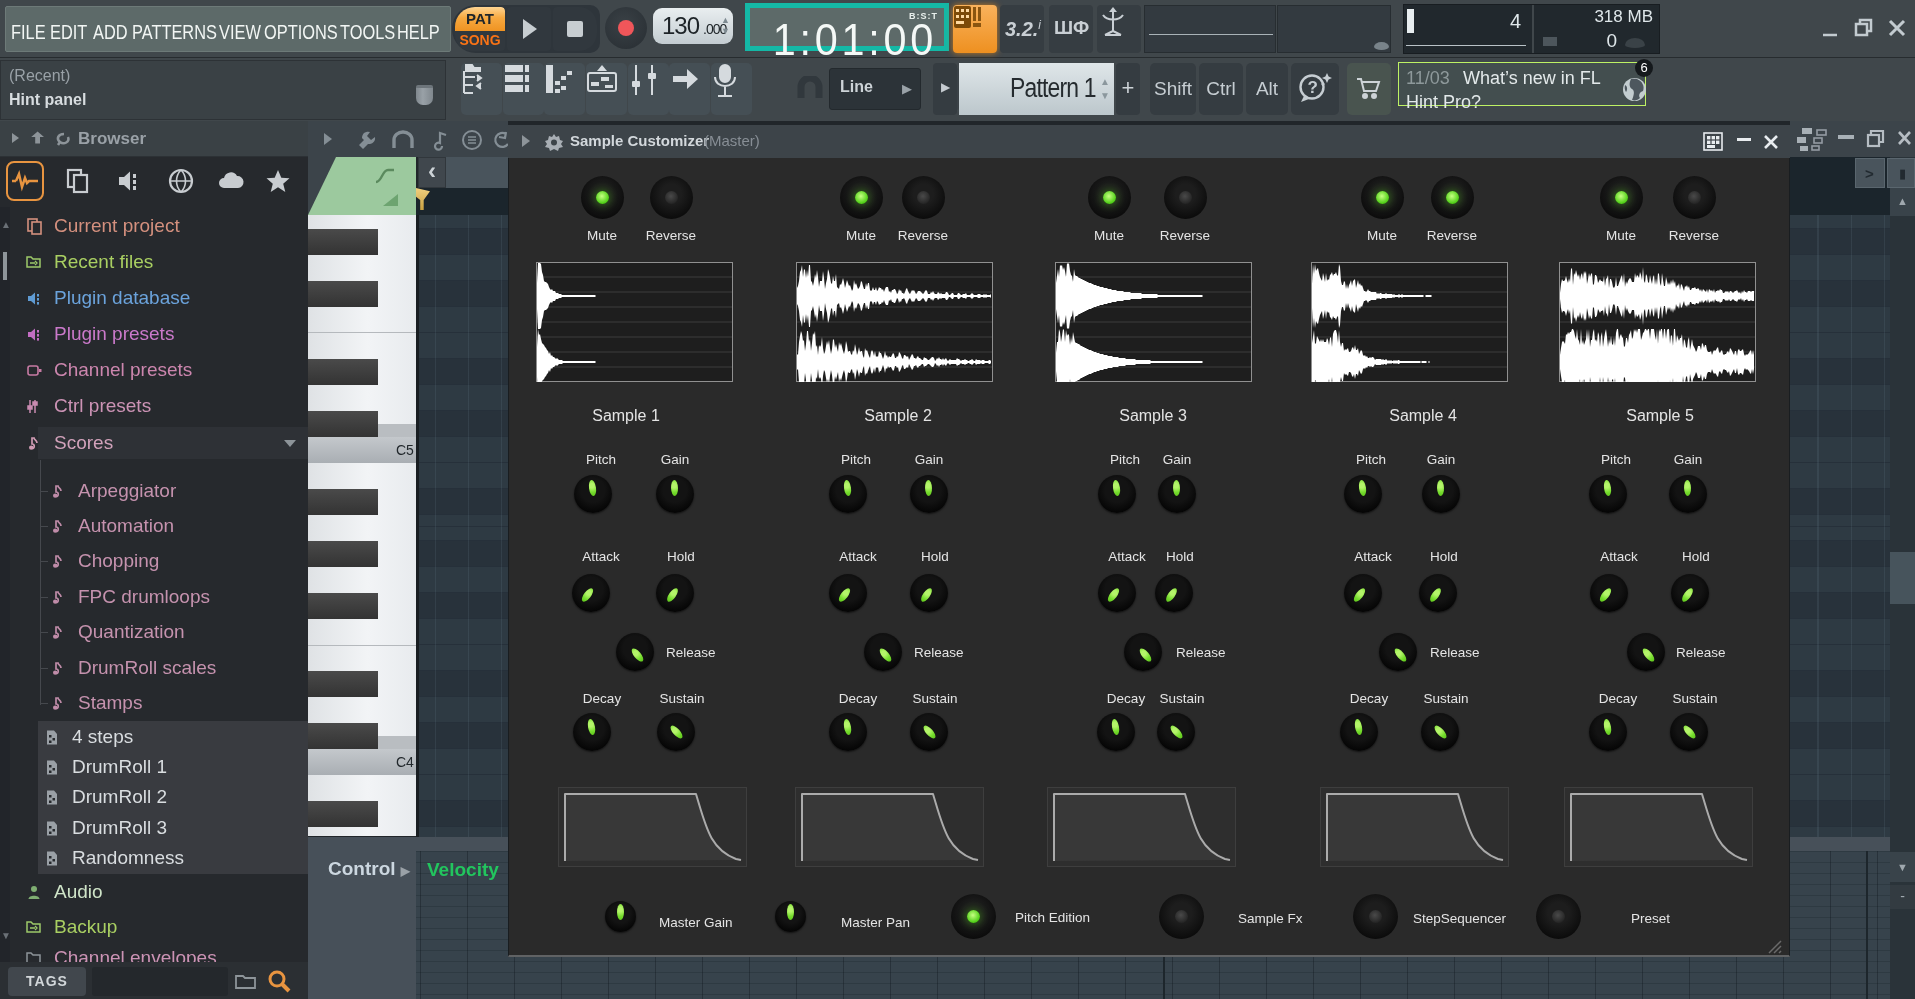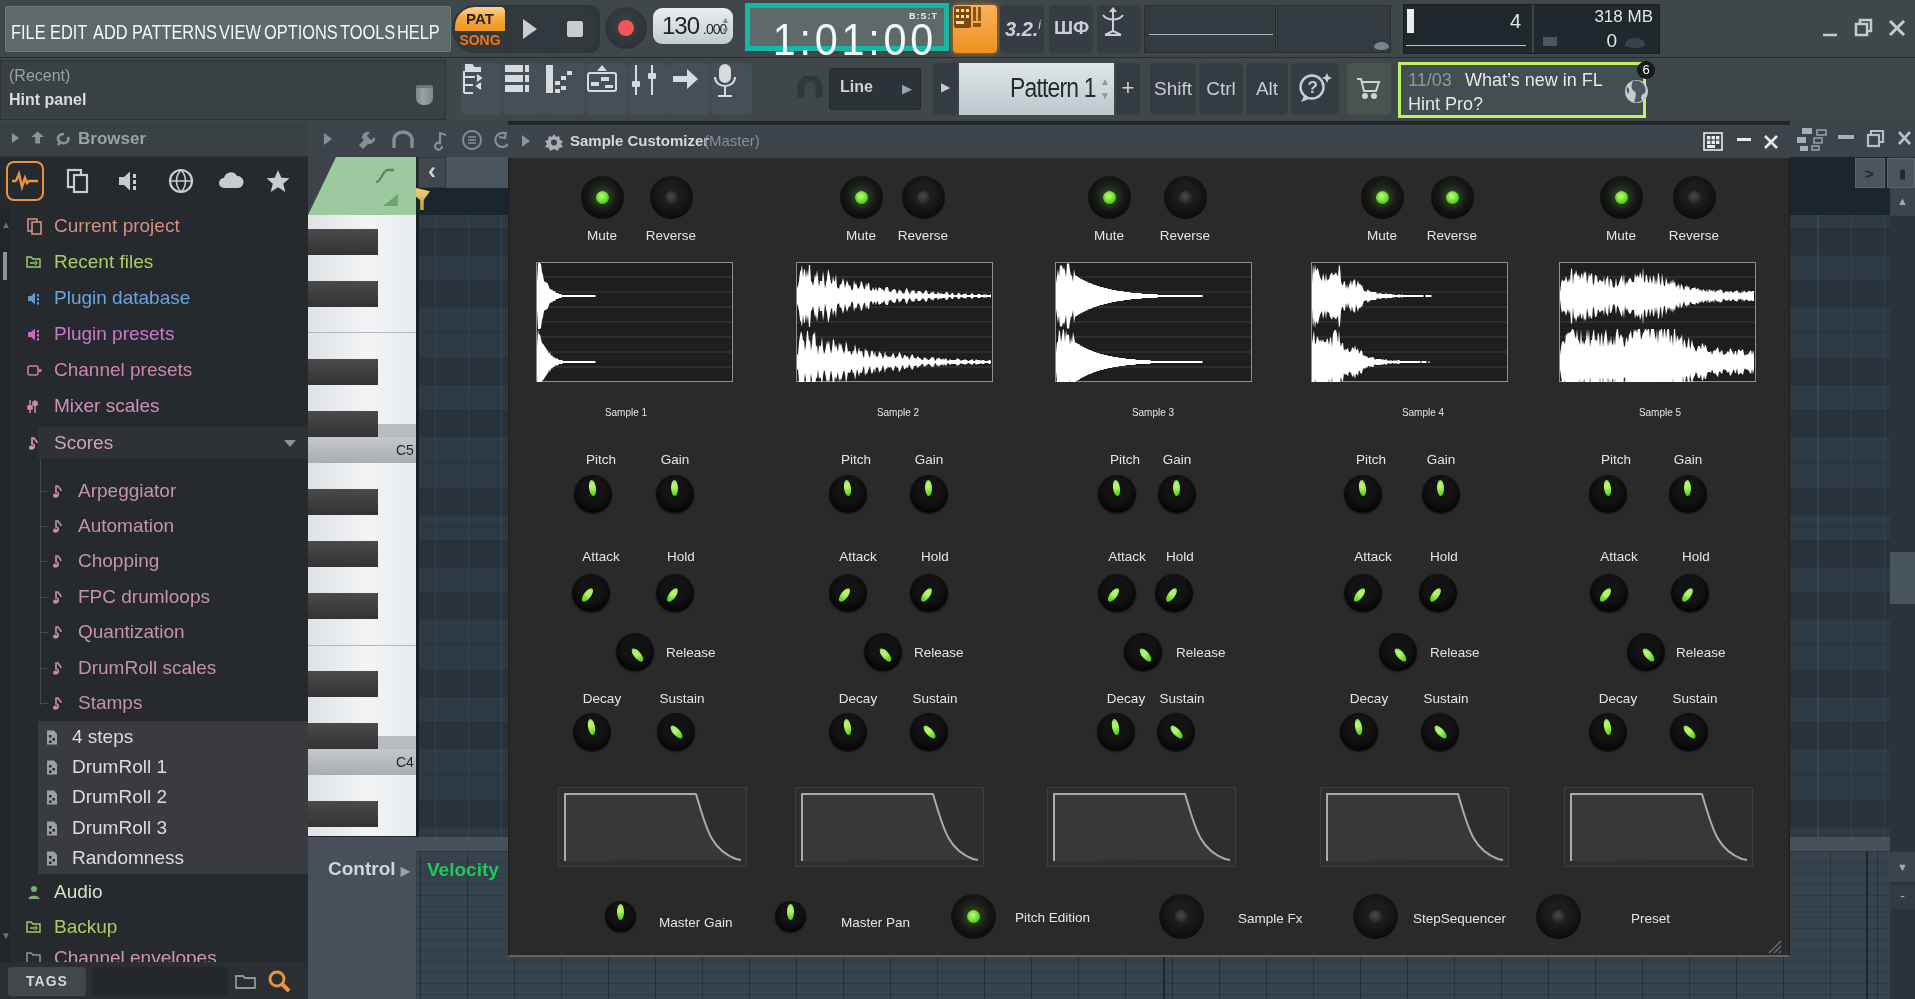--- a/index.html
+++ b/index.html
@@ -52,21 +52,21 @@
 #line{left:829px;top:68px;width:92px;height:42px;background:#2c3338;border:1px solid #23292d;border-radius:3px;}
 #line .lt{position:absolute;left:10px;top:9px;color:#cdd3d7;font-size:16px;font-weight:700;}
 #line .la{position:absolute;right:8px;top:12px;color:#9aa2a8;font-size:13px;}
 #arr2{left:942px;top:68px;width:17px;height:42px;background:#3b4247;border-radius:3px;}
 #patnav{left:933px;top:63px;width:24px;height:52px;background:#353c41;border-radius:4px;}
 #patbox{left:959px;top:63px;width:155px;height:52px;background:linear-gradient(#dfe6e9,#bcc7cc);}
 #patbox .pt{position:absolute;right:18px;top:10px;font-size:27px;color:#252b2f;letter-spacing:-1px;transform:scaleX(0.85);transform-origin:right center;white-space:nowrap;}
 #patbox .sp{position:absolute;right:4px;top:12px;color:#8b979d;font-size:10px;line-height:14px;}
 #plus{left:1116px;top:63px;width:24px;height:52px;background:#353c41;border-radius:4px;color:#cdd3d7;font-size:22px;text-align:center;line-height:50px;}
 .kbtn{position:absolute;top:63px;height:52px;background:#353c41;border-radius:5px;color:#c6cdd2;font-size:19px;text-align:center;line-height:52px;}
-#newsp{left:1398px;top:62px;width:248px;height:56px;background:#434e4f;border:3px solid #bef264;}
+#newsp{left:1398px;top:62px;width:248px;height:44px;background:#434e4f;border:1px solid #bef264;}
 #newsp .d{position:absolute;left:7px;top:5px;color:#8e999b;font-size:18px;}
 #newsp .w1{position:absolute;left:64px;top:5px;color:#e3e9ea;font-size:18px;}
 #newsp .w2{position:absolute;left:7px;top:29px;color:#e3e9ea;font-size:18px;}
 
 #bhead{left:0;top:121px;width:308px;height:36px;background:#3a4145;border-bottom:1px solid #2c3135;}
 #btabs{left:0;top:157px;width:308px;height:50px;background:#26292d;}
 #blist{left:0;top:207px;width:308px;height:755px;background:#26292d;}
 #btags{left:0;top:962px;width:308px;height:37px;background:#2b2f33;}
 #tagsbtn{left:8px;top:5px;width:78px;height:29px;background:#41474d;border-radius:4px;color:#d2d7da;font-size:14px;font-weight:700;text-align:center;line-height:29px;letter-spacing:1px;}
 
@@ -96,21 +96,21 @@
 #plugtitle{left:508px;top:125px;width:1282px;height:33px;background:#3d4449;}
 #plugtitle .tt{position:absolute;left:62px;top:7px;color:#d3d8dc;font-size:15px;font-weight:700;}
 #plugtitle .tm2{position:absolute;left:196px;top:7px;color:#878e95;font-size:15px;}
 .knob{border-radius:50%;background:radial-gradient(circle at 50% 40%,#131313 40%,#050505 75%,#111 98%);box-shadow:0 1px 2px rgba(0,0,0,0.6);}
 .knob i{left:50%;top:50%;width:7px;height:16px;margin:-8px 0 0 -4px;border-radius:50%;background:radial-gradient(circle at 45% 35%,#b4f46a 20%,#77dd2e 60%,#5cc21a);}
 .led{border-radius:50%;background:radial-gradient(circle at 50% 42%,#1d1d1d 30%,#0b0b0b 75%,#161616);}
 .led i{left:50%;top:50%;width:13px;height:13px;margin:-6.5px 0 0 -6.5px;border-radius:50%;}
 .ledon i{background:radial-gradient(circle at 45% 40%,#c6ff82,#52d019 65%,#3aa80e);box-shadow:0 0 8px 1px rgba(90,215,30,0.45);}
 .ledoff i{background:radial-gradient(circle at 45% 40%,#4a4a4a,#262626 70%);}
 .plab{color:#e4e4e4;font-size:13.5px;transform:translateX(-50%);white-space:nowrap;}
-.plab2{font-size:10px;}
+.plab2{font-size:16px;}
 .plabL{transform:none;}
 </style></head><body>
 <div id="app">
 <div id="row1"></div>
 <div id="row2"></div>
 <div id="menupanel">
 <span class="mi" style="left:5px">FILE</span>
       <span class="mi" style="left:44px">EDIT</span>
       <span class="mi" style="left:87px">ADD</span>
       <span class="mi" style="left:126px">PATTERNS</span>
@@ -851,21 +851,21 @@
         <div style="position:absolute;left:54px;top:152px;font-size:19px;color:#cc86ae;white-space:nowrap">Channel presets</div>
         <div style="position:absolute;left:26px;top:191px">
           <svg width="17" height="17" viewBox="0 0 17 17">
             <g stroke="#c98bb1" stroke-width="1.5" fill="none">
               <path d="M4,2 L4,15 M9,2 L9,15"></path>
               <rect x="2" y="8" width="4" height="3" fill="#c98bb1"></rect>
               <rect x="7" y="4" width="4" height="3" fill="#c98bb1"></rect>
             </g>
           </svg>
         </div>
-        <div style="position:absolute;left:54px;top:188px;font-size:19px;color:#cc93b5;white-space:nowrap">Mixer scales</div>
+        <div style="position:absolute;left:54px;top:188px;font-size:19px;color:#cc93b5;white-space:nowrap">Ctrl presets</div>
         <div style="position:absolute;left:26px;top:228px">
           <svg width="17" height="17" viewBox="0 0 17 17">
             <path d="M6,13.5 A2.2 2.2 0 1 0 6 9 L6,3 L8,3 C8,5 11,5 11,8" fill="none" stroke="#cf9ab3" stroke-width="1.7"></path>
             <circle cx="5.2" cy="12.6" r="2.2" fill="#cf9ab3"></circle>
           </svg>
         </div>
         <div style="position:absolute;left:54px;top:225px;font-size:19px;color:#d2a2bb;white-space:nowrap">Scores</div>
         <div style="position:absolute;left:50px;top:276px">
           <svg width="17" height="17" viewBox="0 0 17 17">
             <path d="M6,13.5 A2.2 2.2 0 1 0 6 9 L6,3 L8,3 C8,5 11,5 11,8" fill="none" stroke="#c08ca9" stroke-width="1.7"></path>

